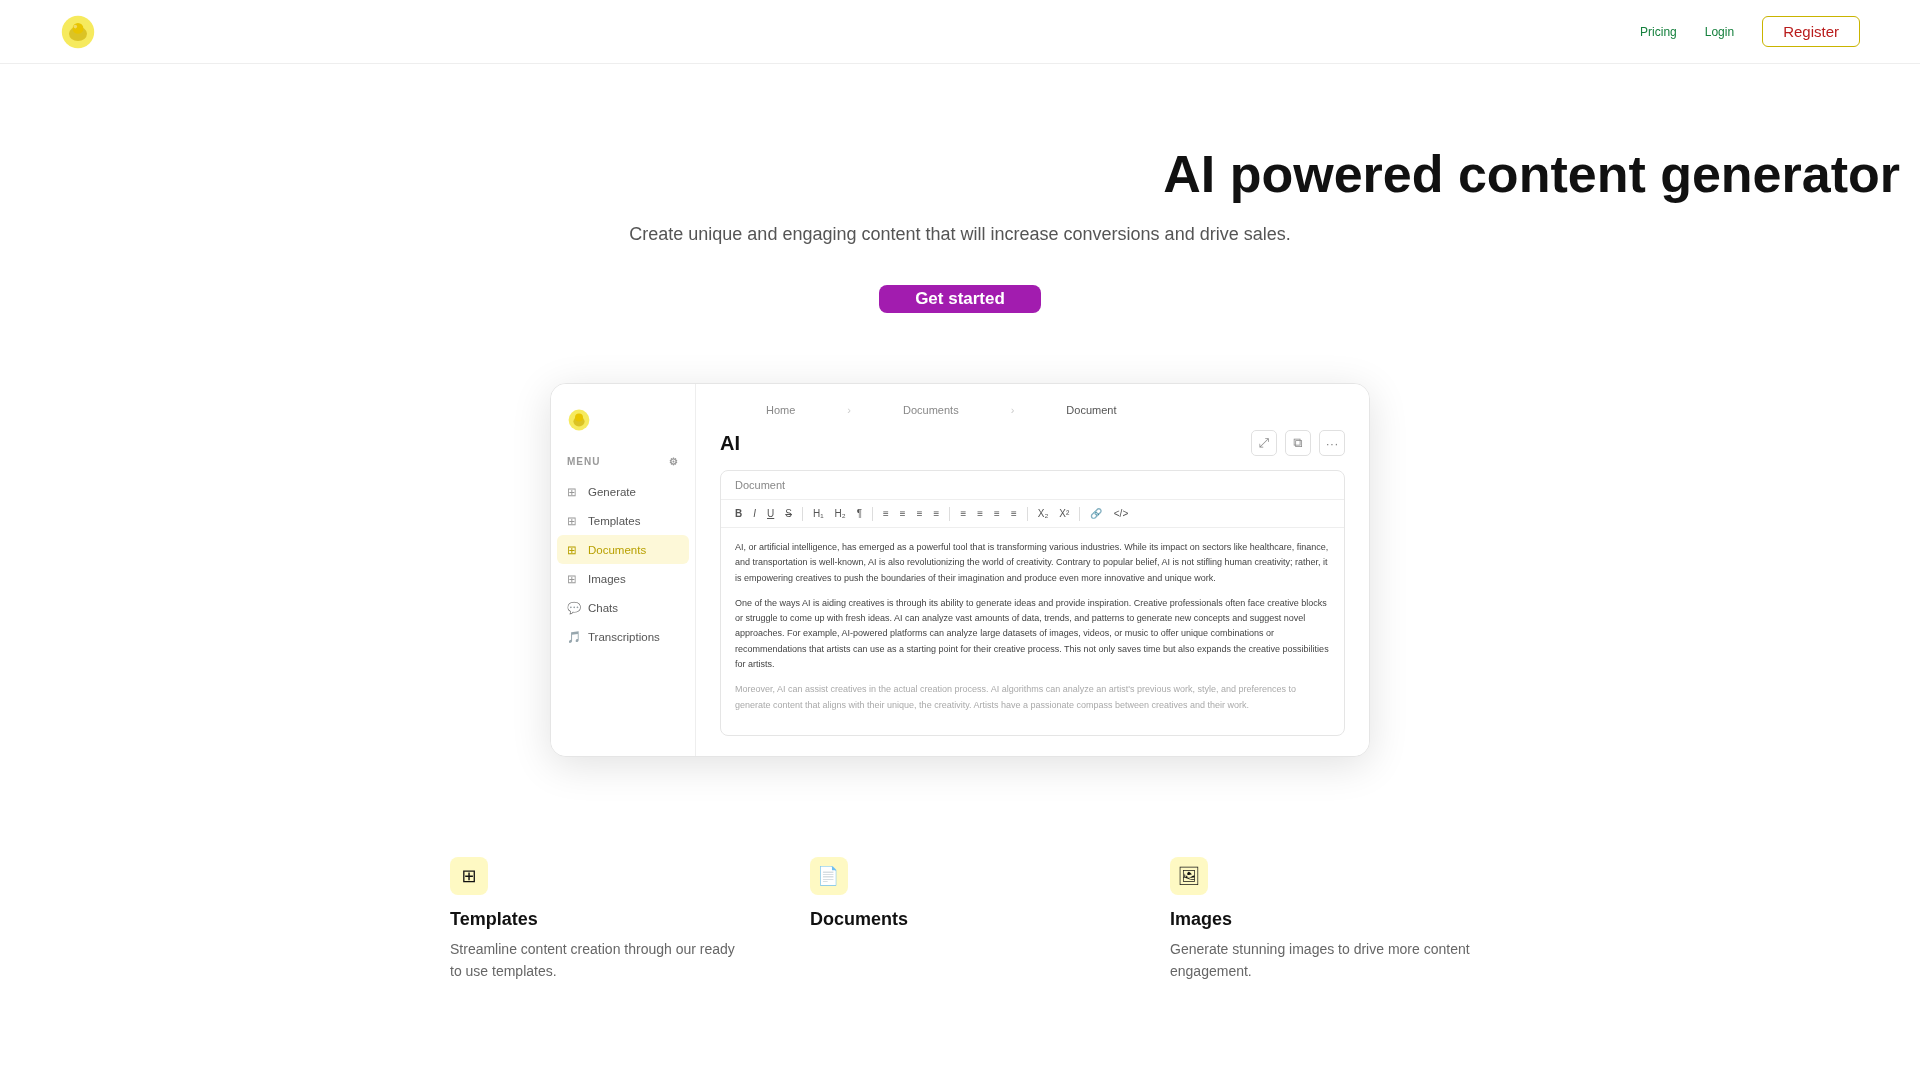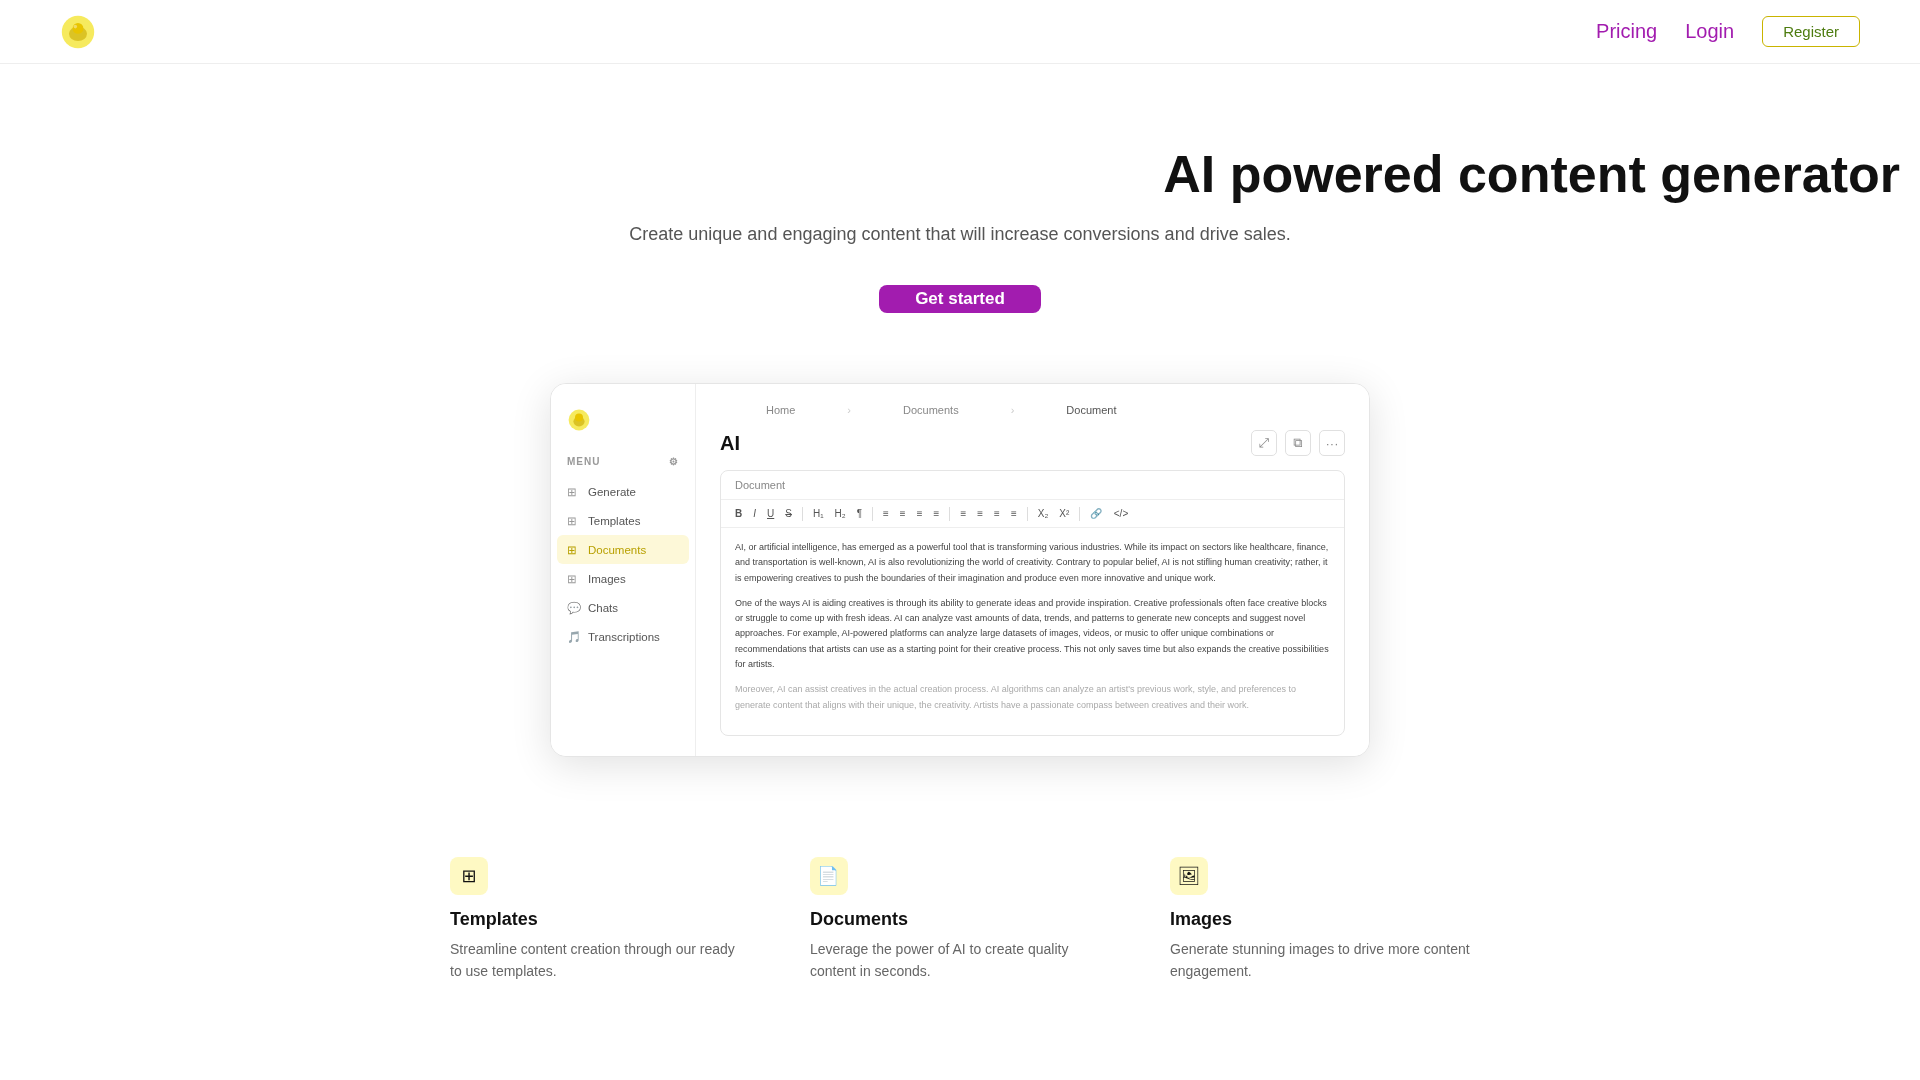--- a/index.html
+++ b/index.html
@@ -6,23 +6,23 @@
     body { font-family: -apple-system, BlinkMacSystemFont, 'Segoe UI', sans-serif; background: #fff; color: #111; }
 
     
     nav {
       display: flex; align-items: center; justify-content: space-between;
       padding: 0 60px; height: 64px; border-bottom: 1px solid #eee;
     }
     .nav-logo { display: flex; align-items: center; gap: 8px; }
     .nav-logo-img { width: 36px; height: 36px; }
     .nav-right { display: flex; align-items: center; gap: 28px; }
-    .nav-link { font-size: 20px; color: #a21caf; text-decoration: none; cursor: pointer; }
+    .nav-link { font-size: 12px; color: #15803d; text-decoration: none; cursor: pointer; }
     .nav-register {
-      font-size: 15px; color: #4d7c0f; border: 1.5px solid #c9b400; border-radius: 6px;
+      font-size: 15px; color: #b91c1c; border: 1.5px solid #c9b400; border-radius: 6px;
       padding: 6px 20px; cursor: pointer; background: transparent; font-weight: 500;
     }
 
     
     .hero {
       text-align: center; padding: 80px 20px 50px;
     }
     .hero h1 { font-size: 52px; font-weight: 800; color: #111; margin-bottom: 20px; text-align: right; }
     .hero p { font-size: 18px; color: #555; margin-bottom: 40px; }
     .get-started-btn {
@@ -227,21 +227,20 @@
       <span class="feature-icon">⊞</span>
     </div>
     <div class="feature-title">Templates</div>
     <div class="feature-desc">Streamline content creation through our ready to use templates.</div>
   </div>
   <div class="feature-card">
     <div class="feature-icon-wrapper">
       <span class="feature-icon">📄</span>
     </div>
     <div class="feature-title">Documents</div>
-    <div class="feature-desc">Leverage the power of AI to create quality content in seconds.</div>
   </div>
   <div class="feature-card">
     <div class="feature-icon-wrapper">
       <span class="feature-icon">🖼</span>
     </div>
     <div class="feature-title">Images</div>
     <div class="feature-desc">Generate stunning images to drive more content engagement.</div>
   </div>
 </div>
 

